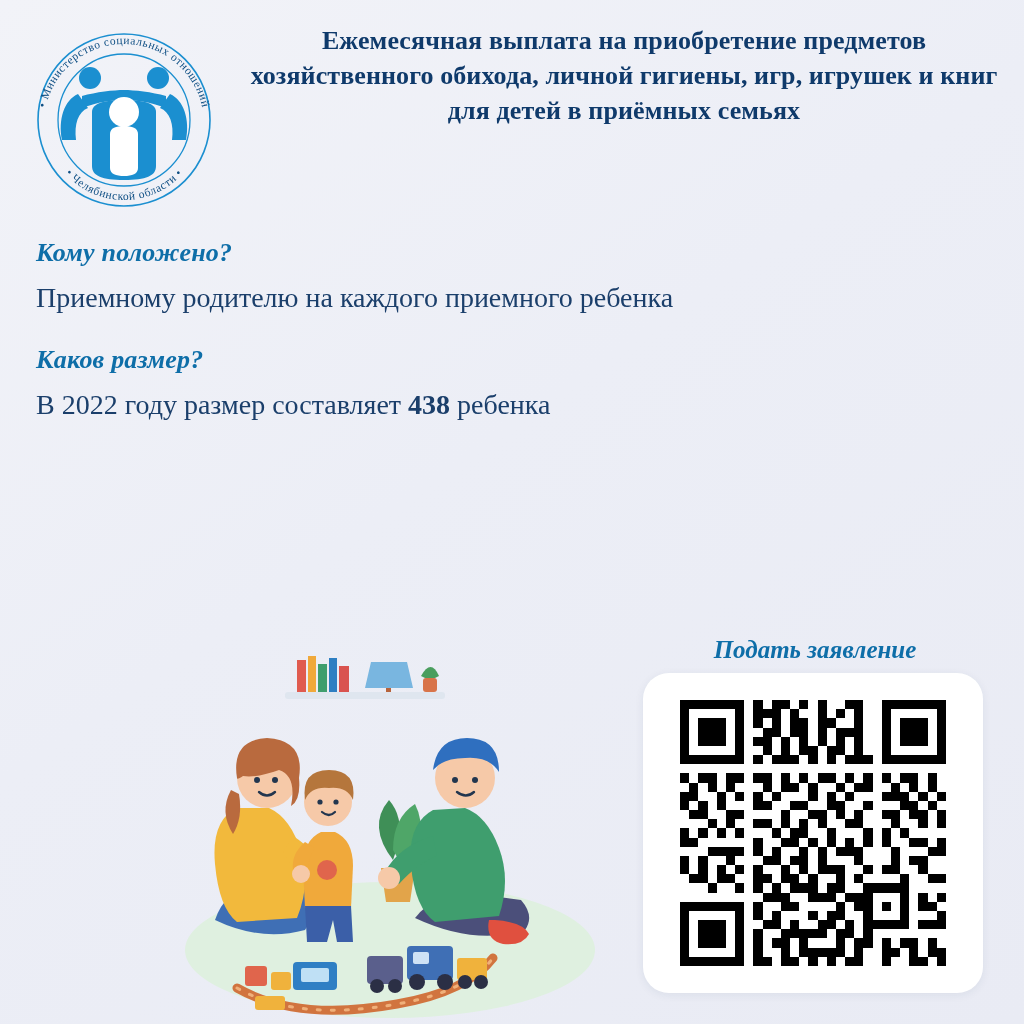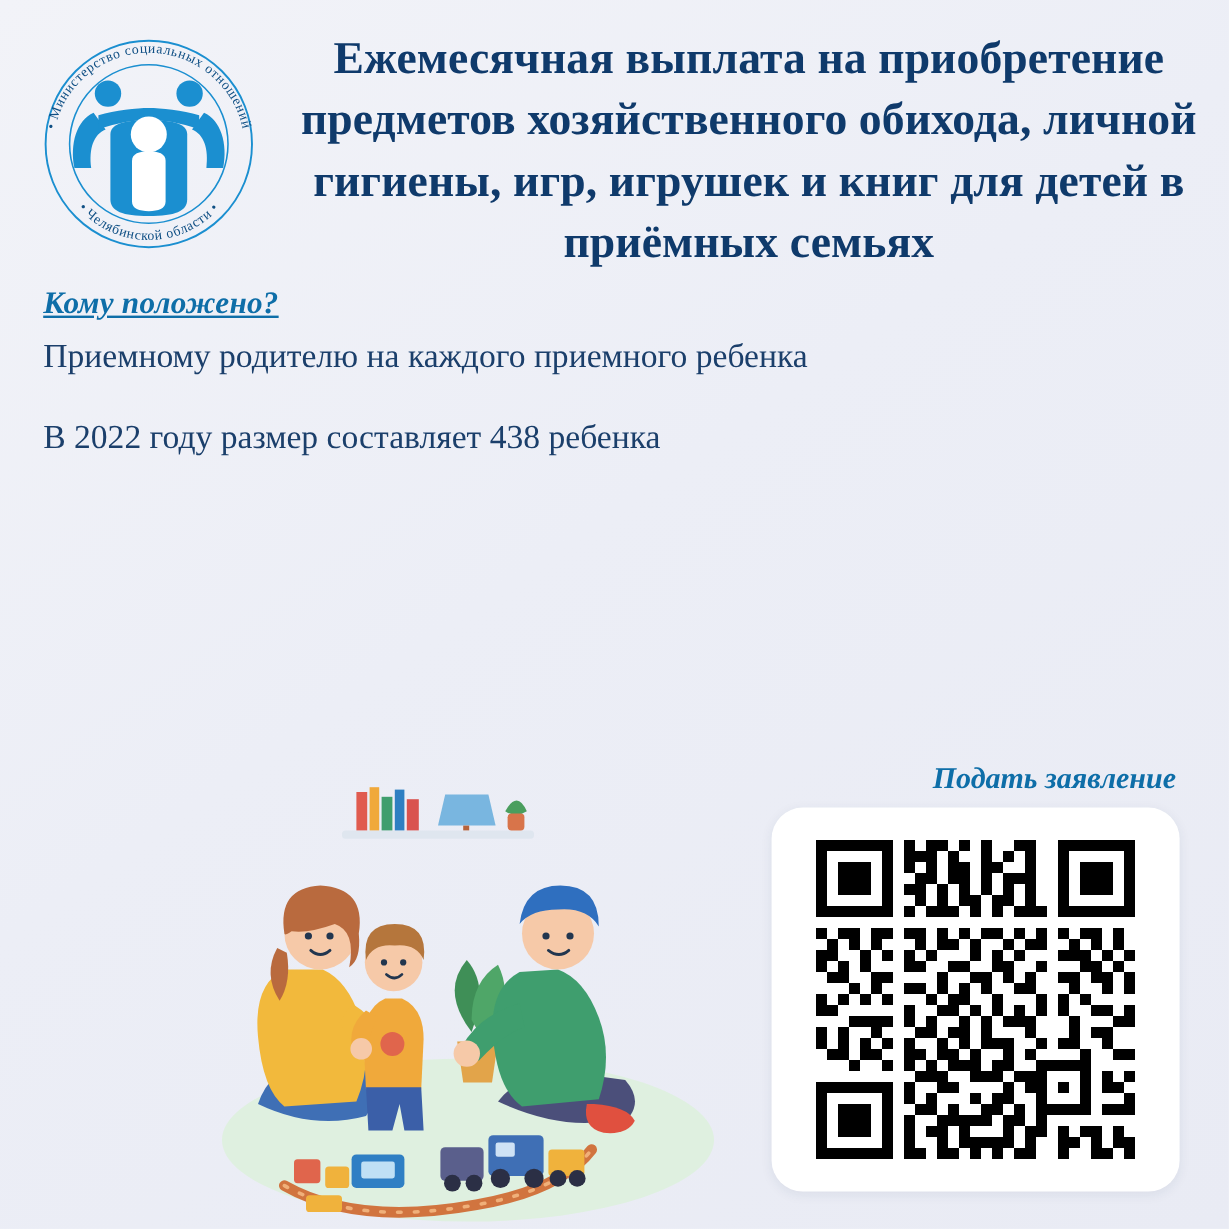--- a/index.html
+++ b/index.html
@@ -32,63 +32,62 @@
   
   .title {
     position: absolute;
     left: 240px;
     top: 24px;
     width: 768px;
     text-align: center;
     color: #0f3a6b;
     font-family: "Liberation Serif", serif;
     font-weight: bold;
-    font-size: 38px;
+    font-size: 26px;
     line-height: 1.34;
     letter-spacing: 0.1px;
   }
 
   
   .qa {
     position: absolute;
     left: 36px;
     width: 760px;
   }
   .qa-q {
     color: #0e6ea8;
     font-weight: bold;
     font-style: italic;
     font-size: 26px;
     font-family: "Liberation Serif", serif;
     margin: 0 0 10px 0;
     letter-spacing: 0.2px;
-    text-decoration: underline;
   }
   .qa-a {
     color: #1b3f6b;
     font-size: 28px;
     font-family: "Liberation Serif", serif;
     line-height: 1.42;
     margin: 0;
   }
   .qa-a b {
-    font-weight: normal;
+    font-weight: bold;
   }
 
   #block-who { top: 238px; }
   #block-size { top: 345px; }
   #block-where { top: 465px; }
 
   
   .qr-caption {
     position: absolute;
     left: 650px;
     top: 636px;
     width: 330px;
-    text-align: right;
+    text-align: center;
     color: #0e6ea8;
     font-weight: bold;
     font-style: italic;
     font-size: 25px;
     font-family: "Liberation Serif", serif;
   }
   .qr-card {
     position: absolute;
     left: 643px;
     top: 673px;
@@ -161,20 +160,21 @@
   </div>
 
   <div class="title">Ежемесячная выплата на приобретение предметов хозяйственного обихода, личной гигиены, игр, игрушек и книг для детей в приёмных семьях</div>
 
   <div class="qa" id="block-who">
     <p class="qa-q">Кому положено?</p>
     <p class="qa-a"><span>Приемному родителю на каждого приемного ребенка</span></p>
   </div>
 
   <div class="qa" id="block-size">
+    <p class="qa-q">Каков размер?</p>
     <p class="qa-a"><span>В 2022 году размер составляет </span><b>438</b><span> ребенка</span></p>
   </div>
 
 
   <div class="qr-caption">Подать заявление</div>
   <div class="qr-card">
     <svg class="qr-code" viewBox="0 0 29 29" shape-rendering="crispEdges">
       <rect width="29" height="29" fill="#ffffff"></rect>
       <g fill="#000000">
 

